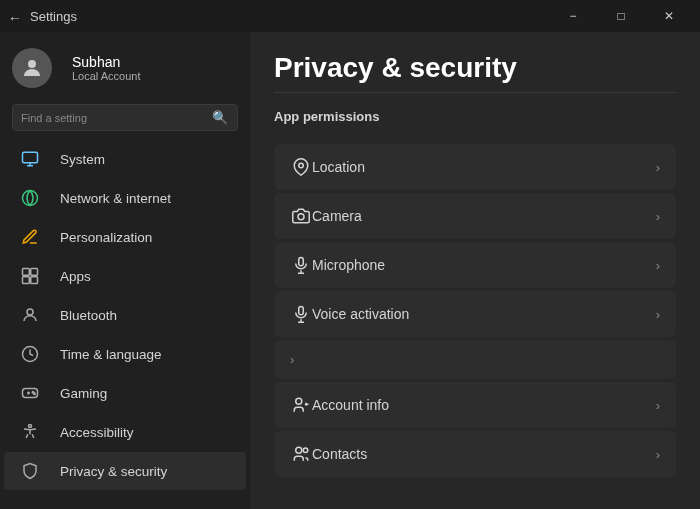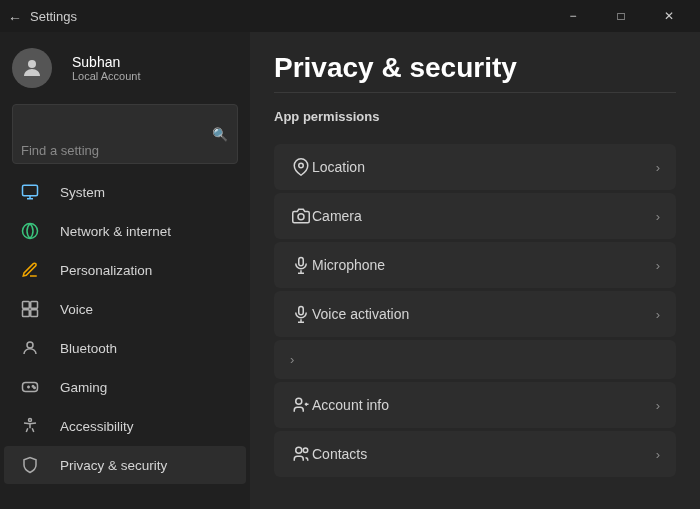--- a/index.html
+++ b/index.html
@@ -101,23 +101,22 @@
       display: flex;
       align-items: center;
       padding: 5px 8px;
       gap: 6px;
     }
     .search-box input {
       background: transparent;
       border: none;
       outline: none;
       color: #ccc;
-      font-size: 13px;
+      font-size: 11px;
       flex: 1;
-      margin-top: 33px;
     }
     .search-box input::placeholder { color: #888; }
 
     .nav-item {
       display: flex;
       align-items: center;
       gap: 20px;
       padding: 9px 16px;
       cursor: pointer;
       border-radius: 4px;
@@ -272,30 +271,39 @@
   </div>
         <div class="nav-item">
     <span class="nav-icon">
             <svg width="18" height="18" viewBox="0 0 24 24" fill="none" stroke="#aaa" stroke-width="2">
               <rect x="2" y="2" width="9" height="9" rx="1"></rect>
               <rect x="13" y="2" width="9" height="9" rx="1"></rect>
               <rect x="2" y="13" width="9" height="9" rx="1"></rect>
               <rect x="13" y="13" width="9" height="9" rx="1"></rect>
             </svg>
           </span>
-    <span>Voice</span>
+    <span>Apps</span>
   </div>
         <div class="nav-item">
     <span class="nav-icon">
             <svg width="18" height="18" viewBox="0 0 24 24" fill="none" stroke="#aaa" stroke-width="2">
               <circle cx="12" cy="8" r="4"></circle>
               <path d="M4 20c0-4 3.6-7 8-7s8 3 8 7"></path>
             </svg>
           </span>
     <span>Bluetooth</span>
+  </div>
+        <div class="nav-item">
+    <span class="nav-icon">
+            <svg width="18" height="18" viewBox="0 0 24 24" fill="none" stroke="#aaa" stroke-width="2">
+              <circle cx="12" cy="12" r="10"></circle>
+              <polyline points="12 6 12 12 16 14"></polyline>
+            </svg>
+          </span>
+    <span>Time &amp; language</span>
   </div>
         <div class="nav-item">
     <span class="nav-icon">
             <svg width="18" height="18" viewBox="0 0 24 24" fill="none" stroke="#aaa" stroke-width="2">
               <rect x="2" y="6" width="20" height="12" rx="4"></rect>
               <line x1="8" y1="12" x2="12" y2="12"></line>
               <line x1="10" y1="10" x2="10" y2="14"></line>
               <circle cx="16" cy="11" r="1" fill="#aaa"></circle>
               <circle cx="18" cy="13" r="1" fill="#aaa"></circle>
             </svg>

